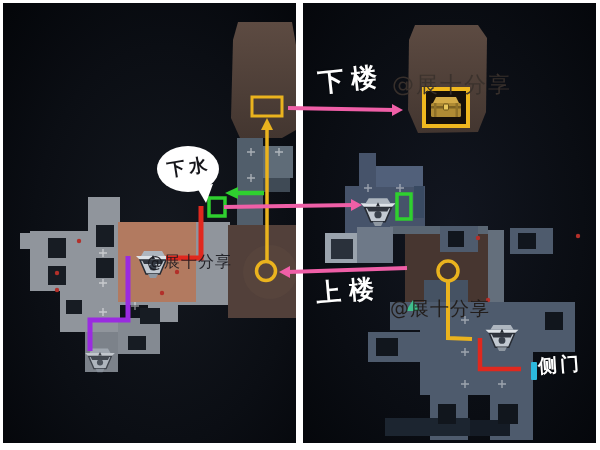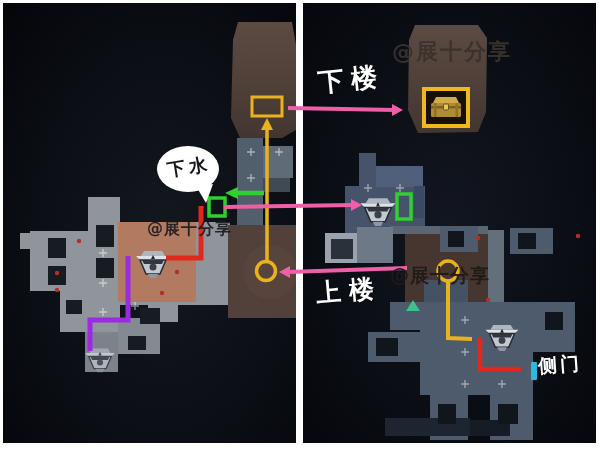--- a/index.html
+++ b/index.html
@@ -10,21 +10,21 @@
   }
   #map-svg{position:absolute;left:0;top:0;}
   .label{
     position:absolute;color:#ffffff;font-weight:700;white-space:nowrap;
     text-shadow:0 0 2px rgba(0,0,0,.55);
   }
   .label-down{left:318px;top:62px;font-size:26px;letter-spacing:7px;transform:rotate(-6deg);}
   .label-up{left:316px;top:274px;font-size:25px;letter-spacing:8px;transform:rotate(-5deg);}
   .label-side{left:538px;top:352px;font-size:19px;letter-spacing:3px;transform:rotate(-4deg);}
   .bubble-text{left:167px;top:155px;font-size:18px;color:#15151a;letter-spacing:4px;transform:rotate(-9deg);text-shadow:none;}
-  .wm{position:absolute;font-weight:700;text-shadow:none;white-space:nowrap;}
+  .wm{position:absolute;font-weight:400;text-shadow:none;white-space:nowrap;margin-top:33px;}
   .wm-left{left:147px;top:219px;font-size:16px;color:rgba(24,24,30,.9);letter-spacing:1px;}
   .wm-topright{left:392px;top:37px;font-size:22px;color:rgba(58,49,44,.95);letter-spacing:2px;}
   .wm-midright{left:390px;top:263px;font-size:19px;color:rgba(32,26,23,.95);letter-spacing:1px;}
 </style>
 </head>
 <body>
 
 <div id="stage">
 
 <svg id="map-svg" width="600" height="450" viewBox="0 0 600 450">

